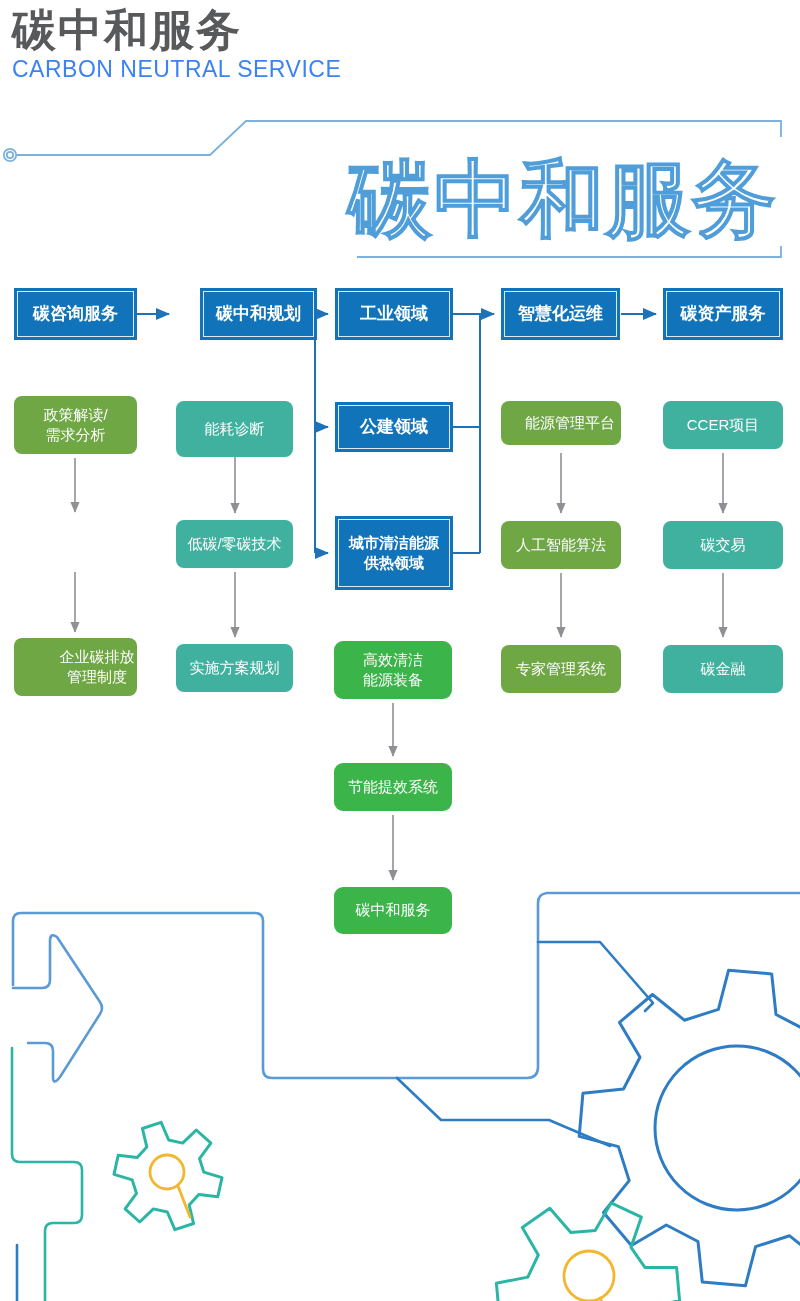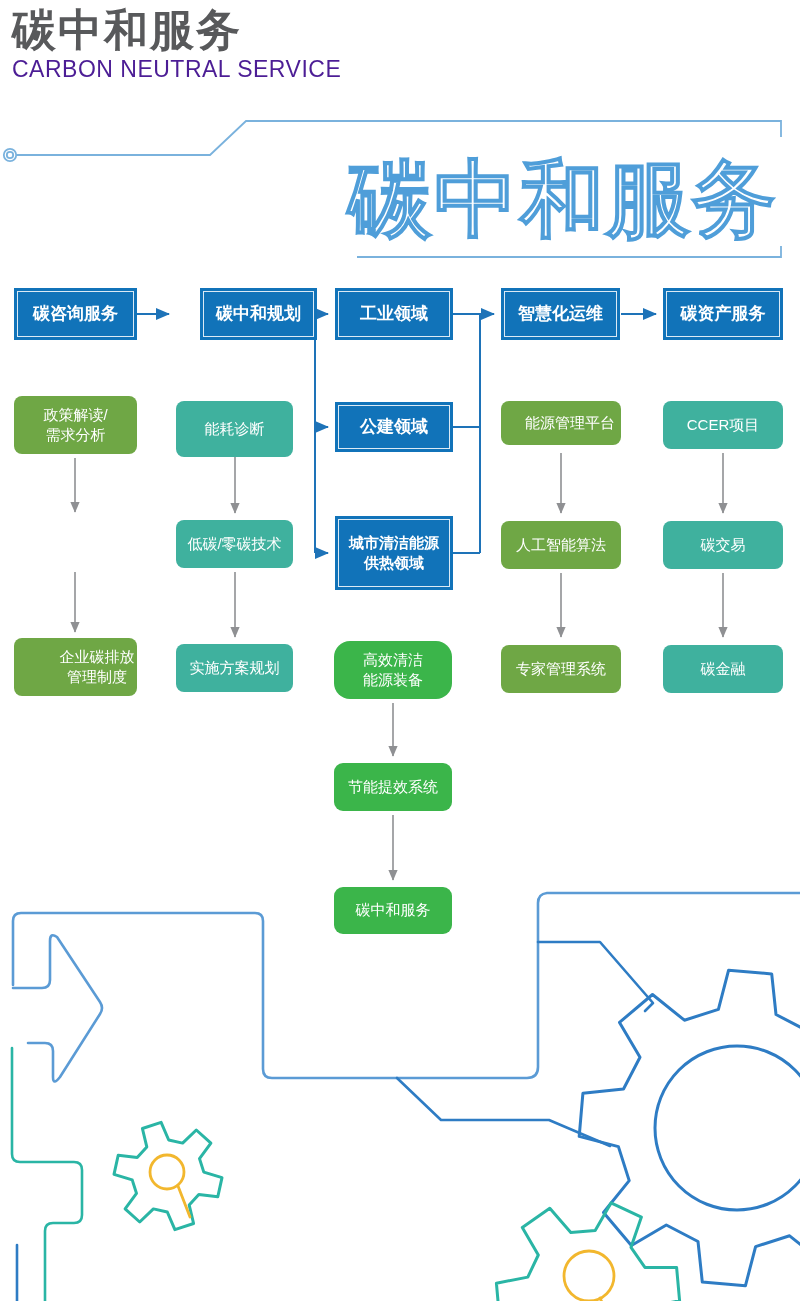--- a/index.html
+++ b/index.html
@@ -1,20 +1,20 @@
 <!DOCTYPE html>
 <html><head>
 <meta charset="utf-8">
 <style>
   html,body{margin:0;padding:0;background:#fff;}
   body{font-family:"Liberation Sans","DejaVu Sans",sans-serif;}
   .stage{position:relative;width:800px;height:1301px;overflow:hidden;background:#ffffff;}
   .hdr{position:absolute;left:12px;top:6px;z-index:3;}
   .hdr .cn{font-size:44px;font-weight:bold;color:#58595b;letter-spacing:2px;line-height:1.1;}
-  .hdr .en{font-size:23px;color:#4c1d95;letter-spacing:0.5px;margin-top:2px;}
+  .hdr .en{font-size:23px;color:#3b82f6;letter-spacing:0.5px;margin-top:2px;}
   svg.deco{position:absolute;left:0;top:0;z-index:1;}
   .box{position:absolute;display:flex;align-items:center;justify-content:center;
        text-align:center;color:#fff;box-sizing:border-box;white-space:pre-line;
        z-index:2;line-height:1.35;}
   .blue{background:#1173b9;font-weight:bold;font-size:17px;}
   .blue::after{content:"";position:absolute;inset:3px;border:1px solid rgba(255,255,255,.85);pointer-events:none;}
   .green{background:#6fa745;border-radius:8px;font-size:15px;}
   .teal{background:#3fb19e;border-radius:8px;font-size:15px;}
   .bgreen{background:#3bb54a;border-radius:9px;font-size:15px;}
 </style>
@@ -110,21 +110,21 @@
   <div class="box green" style="left:14px;top:638px;width:123px;height:58px;padding-left:43px;">企业碳排放
 管理制度</div>
 
   <div class="box teal" style="left:176px;top:401px;width:117px;height:56px;">能耗诊断</div>
   <div class="box teal" style="left:176px;top:520px;width:117px;height:48px;">低碳/零碳技术</div>
   <div class="box teal" style="left:176px;top:644px;width:117px;height:48px;">实施方案规划</div>
 
   <div class="box blue" style="left:335px;top:402px;width:118px;height:50px;">公建领域</div>
   <div class="box blue" style="left:335px;top:516px;width:118px;height:74px;font-size:15px;">城市清洁能源
 供热领域</div>
-  <div class="box bgreen" style="left:334px;top:641px;width:118px;height:58px;border-radius:16px;">高效清洁
+  <div class="box bgreen" style="left:334px;top:641px;width:118px;height:58px;">高效清洁
 能源装备</div>
   <div class="box bgreen" style="left:334px;top:763px;width:118px;height:48px;">节能提效系统</div>
   <div class="box bgreen" style="left:334px;top:887px;width:118px;height:47px;">碳中和服务</div>
 
   <div class="box green" style="left:501px;top:401px;width:120px;height:44px;padding-left:18px;">能源管理平台</div>
   <div class="box green" style="left:501px;top:521px;width:120px;height:48px;">人工智能算法</div>
   <div class="box green" style="left:501px;top:645px;width:120px;height:48px;">专家管理系统</div>
 
   <div class="box teal" style="left:663px;top:401px;width:120px;height:48px;">CCER项目</div>
   <div class="box teal" style="left:663px;top:645px;width:120px;height:48px;">碳金融</div>

